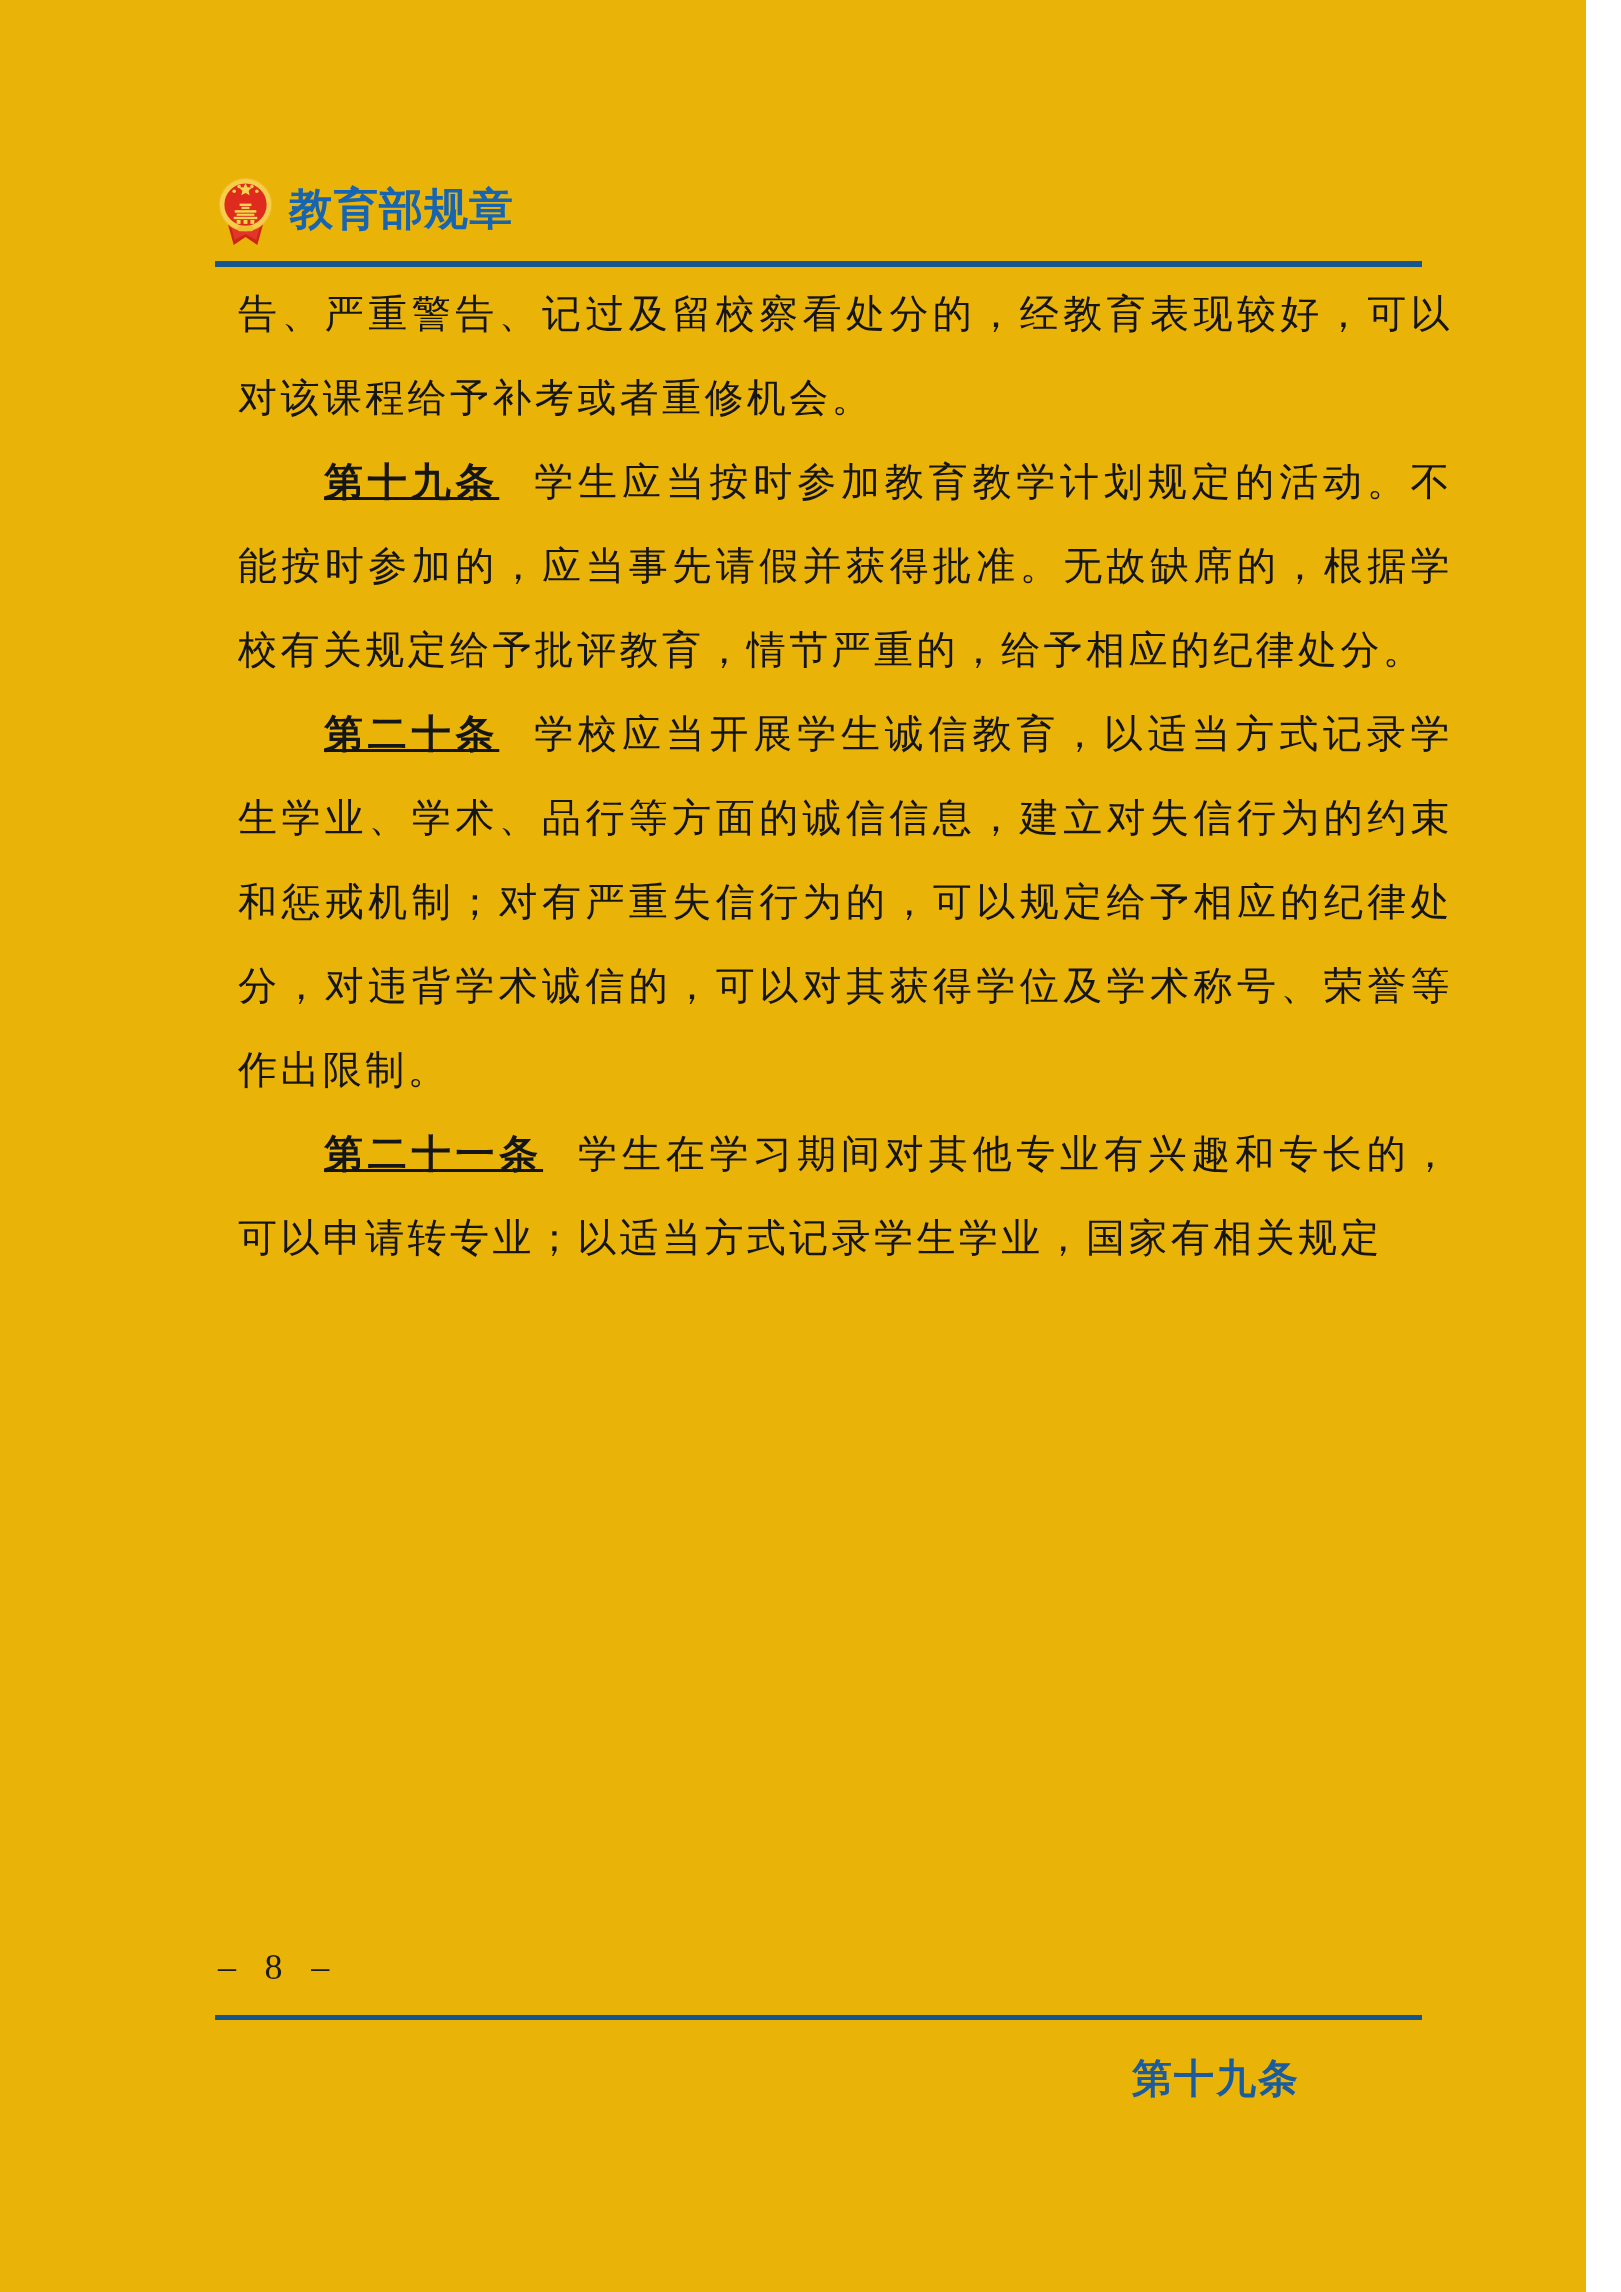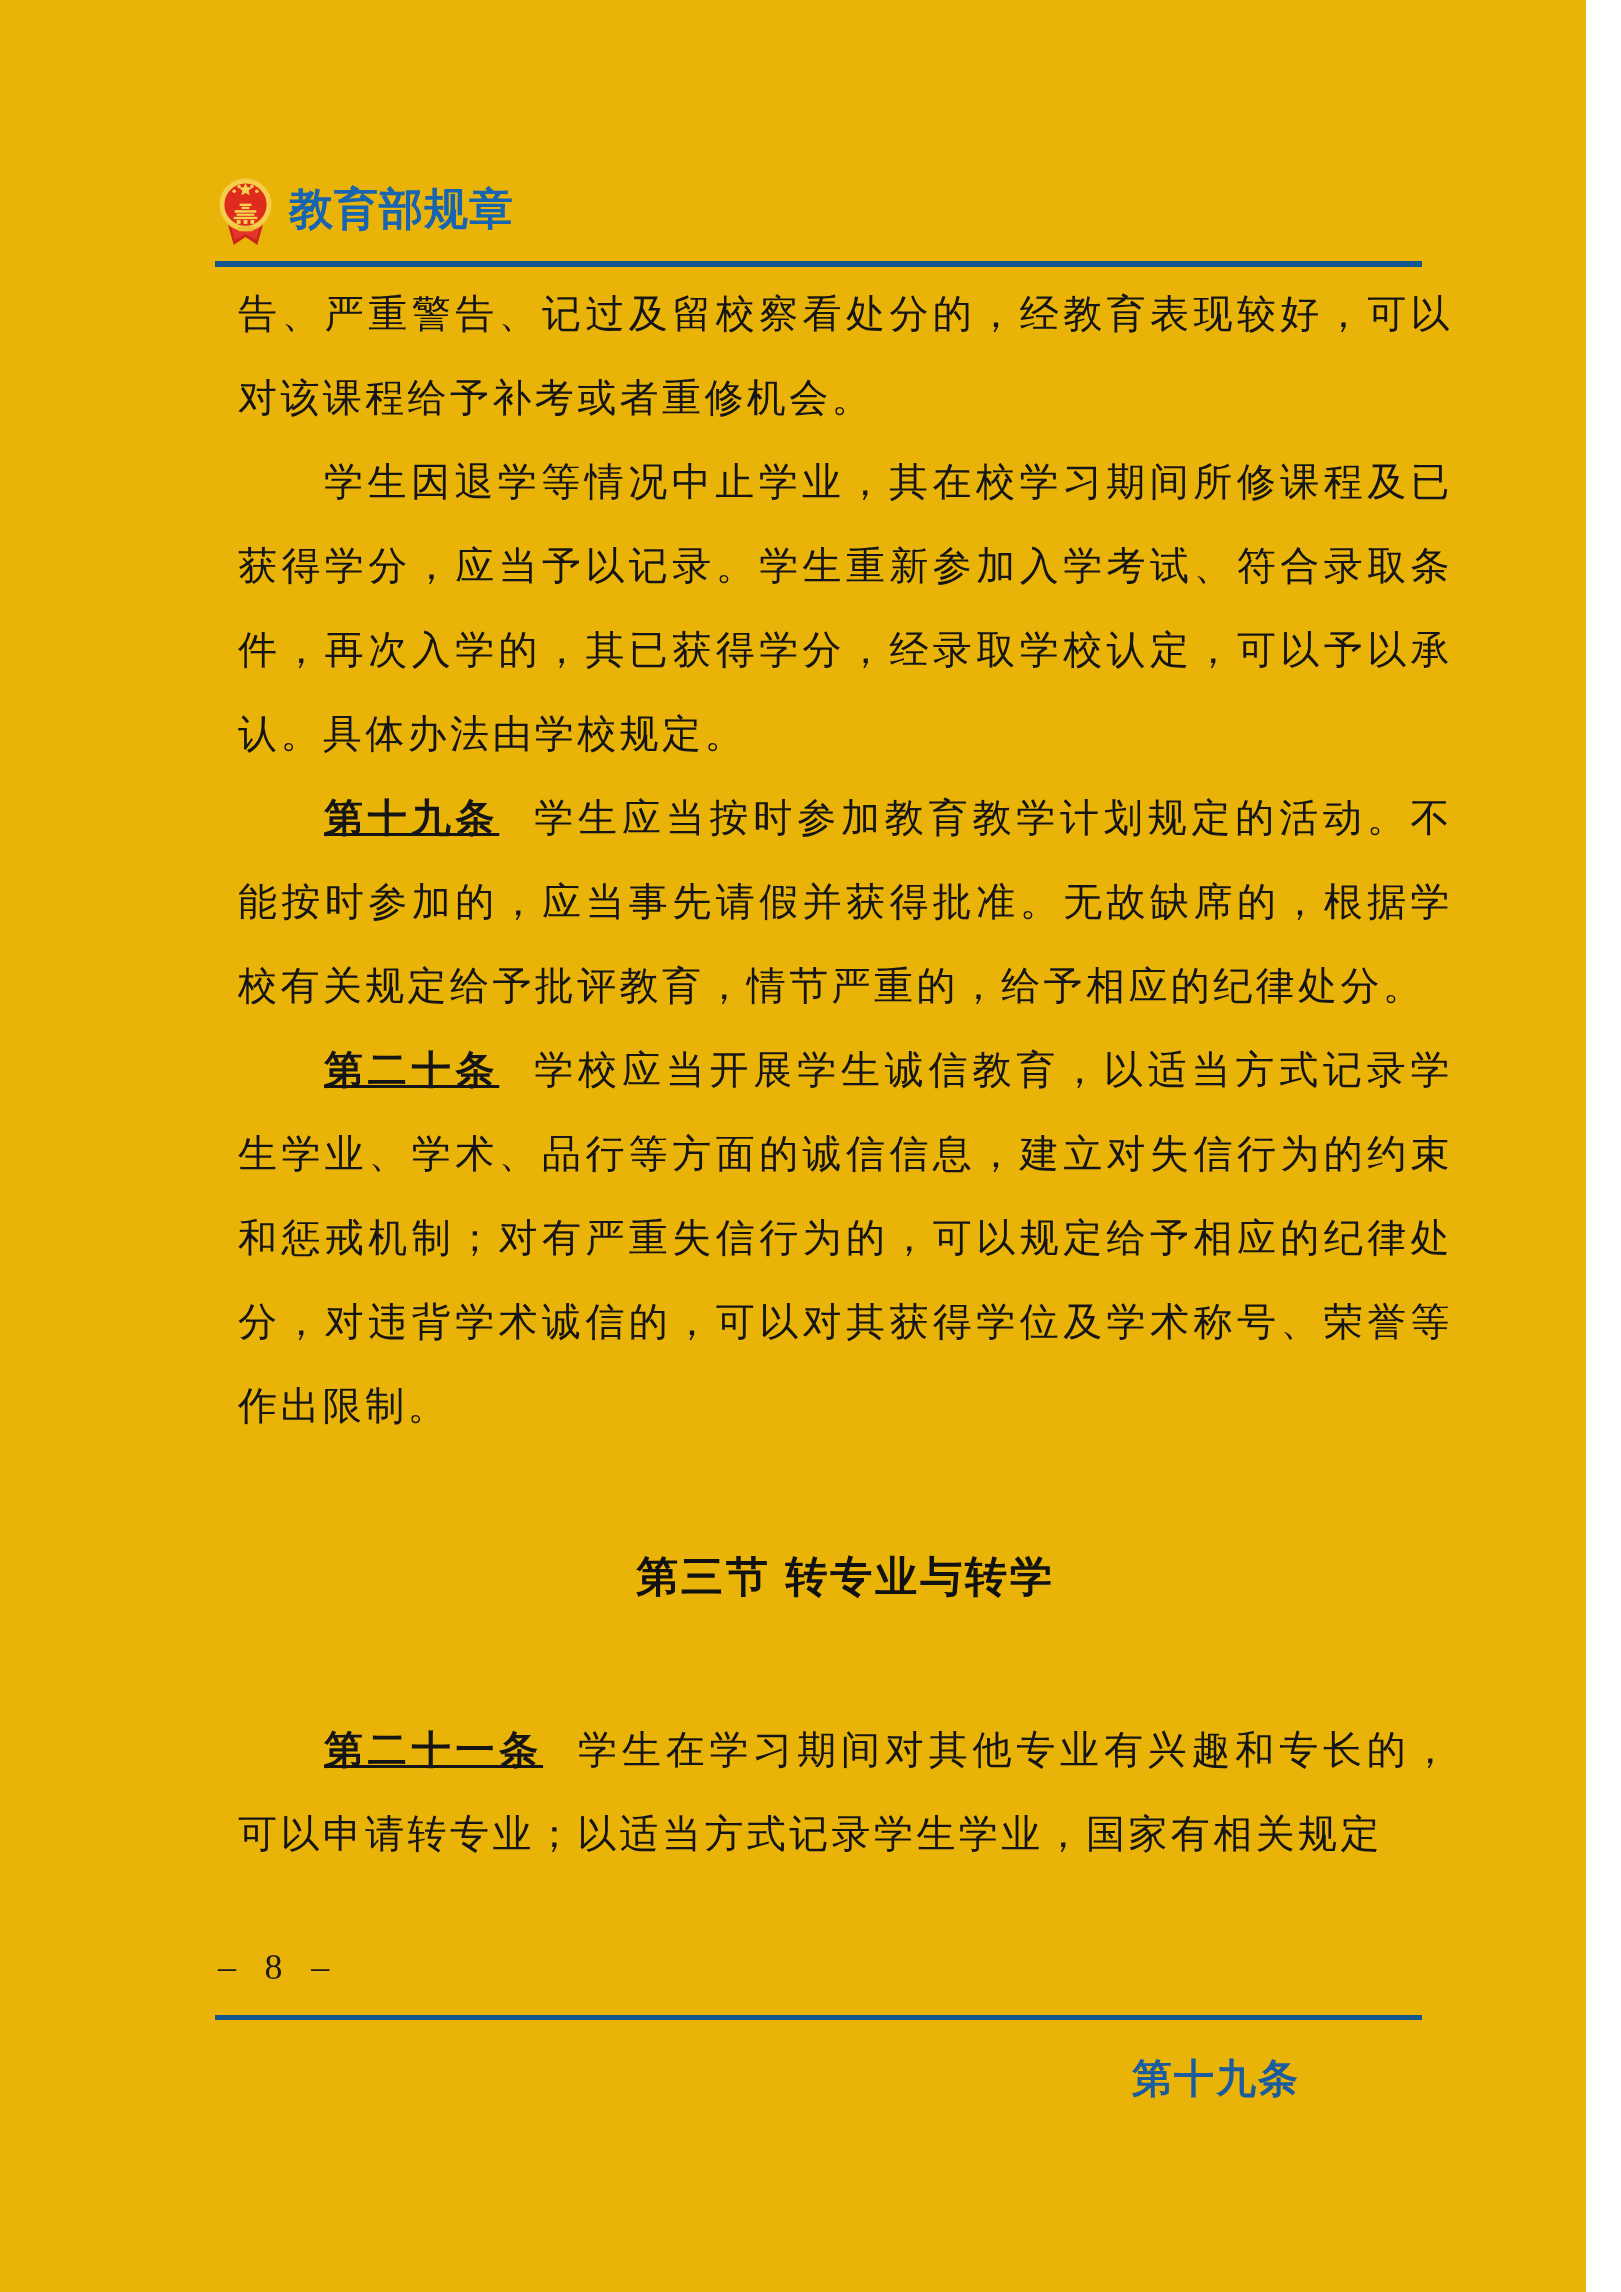--- a/index.html
+++ b/index.html
@@ -147,25 +147,23 @@
       <rect x="27" y="45.6" width="4" height="4" fill="#F8D34D"></rect>
       <rect x="34" y="45.6" width="4" height="4" fill="#F8D34D"></rect>
     </svg>
   </div>
   <div class="header-title">教育部规章</div>
   <div class="header-rule"></div>
 
   <div class="doc-body">
     <div id="pars-before">
         <p class="body-par"><span>告、严重警告、记过及留校察看处分的，经教育表现较好，可以对该课程给予补考或者重修机会。</span></p>
-        <p class="body-par indent"><span>学生因退学等情况中止学业，其在校学习期间所修课程及已获得学分，应当予以记录。学生重新参加入学考试、符合录取条件，再次入学的，其已获得学分，经录取学校认定，可以予以承认。具体办法由学校规定。</span></p>
         <p class="body-par indent"><b class="lead">第十九条</b><span>学生应当按时参加教育教学计划规定的活动。不能按时参加的，应当事先请假并获得批准。无故缺席的，根据学校有关规定给予批评教育，情节严重的，给予相应的纪律处分。</span></p>
         <p class="body-par indent"><b class="lead">第二十条</b><span>学校应当开展学生诚信教育，以适当方式记录学生学业、学术、品行等方面的诚信信息，建立对失信行为的约束和惩戒机制；对有严重失信行为的，可以规定给予相应的纪律处分，对违背学术诚信的，可以对其获得学位及学术称号、荣誉等作出限制。</span></p>
       </div>
-    <p class="section-heading">第三节 转专业与转学</p>
     <div id="pars-after">
         <p class="body-par indent"><b class="lead">第二十一条</b><span>学生在学习期间对其他专业有兴趣和专长的，可以申请转专业；以适当方式记录学生学业，国家有相关规定</span></p>
       </div>
   </div>
 
   <div class="page-number">– 8 –</div>
   <div class="footer-rule"></div>
   <div class="footer-publisher">第十九条</div>
 
 </div>

